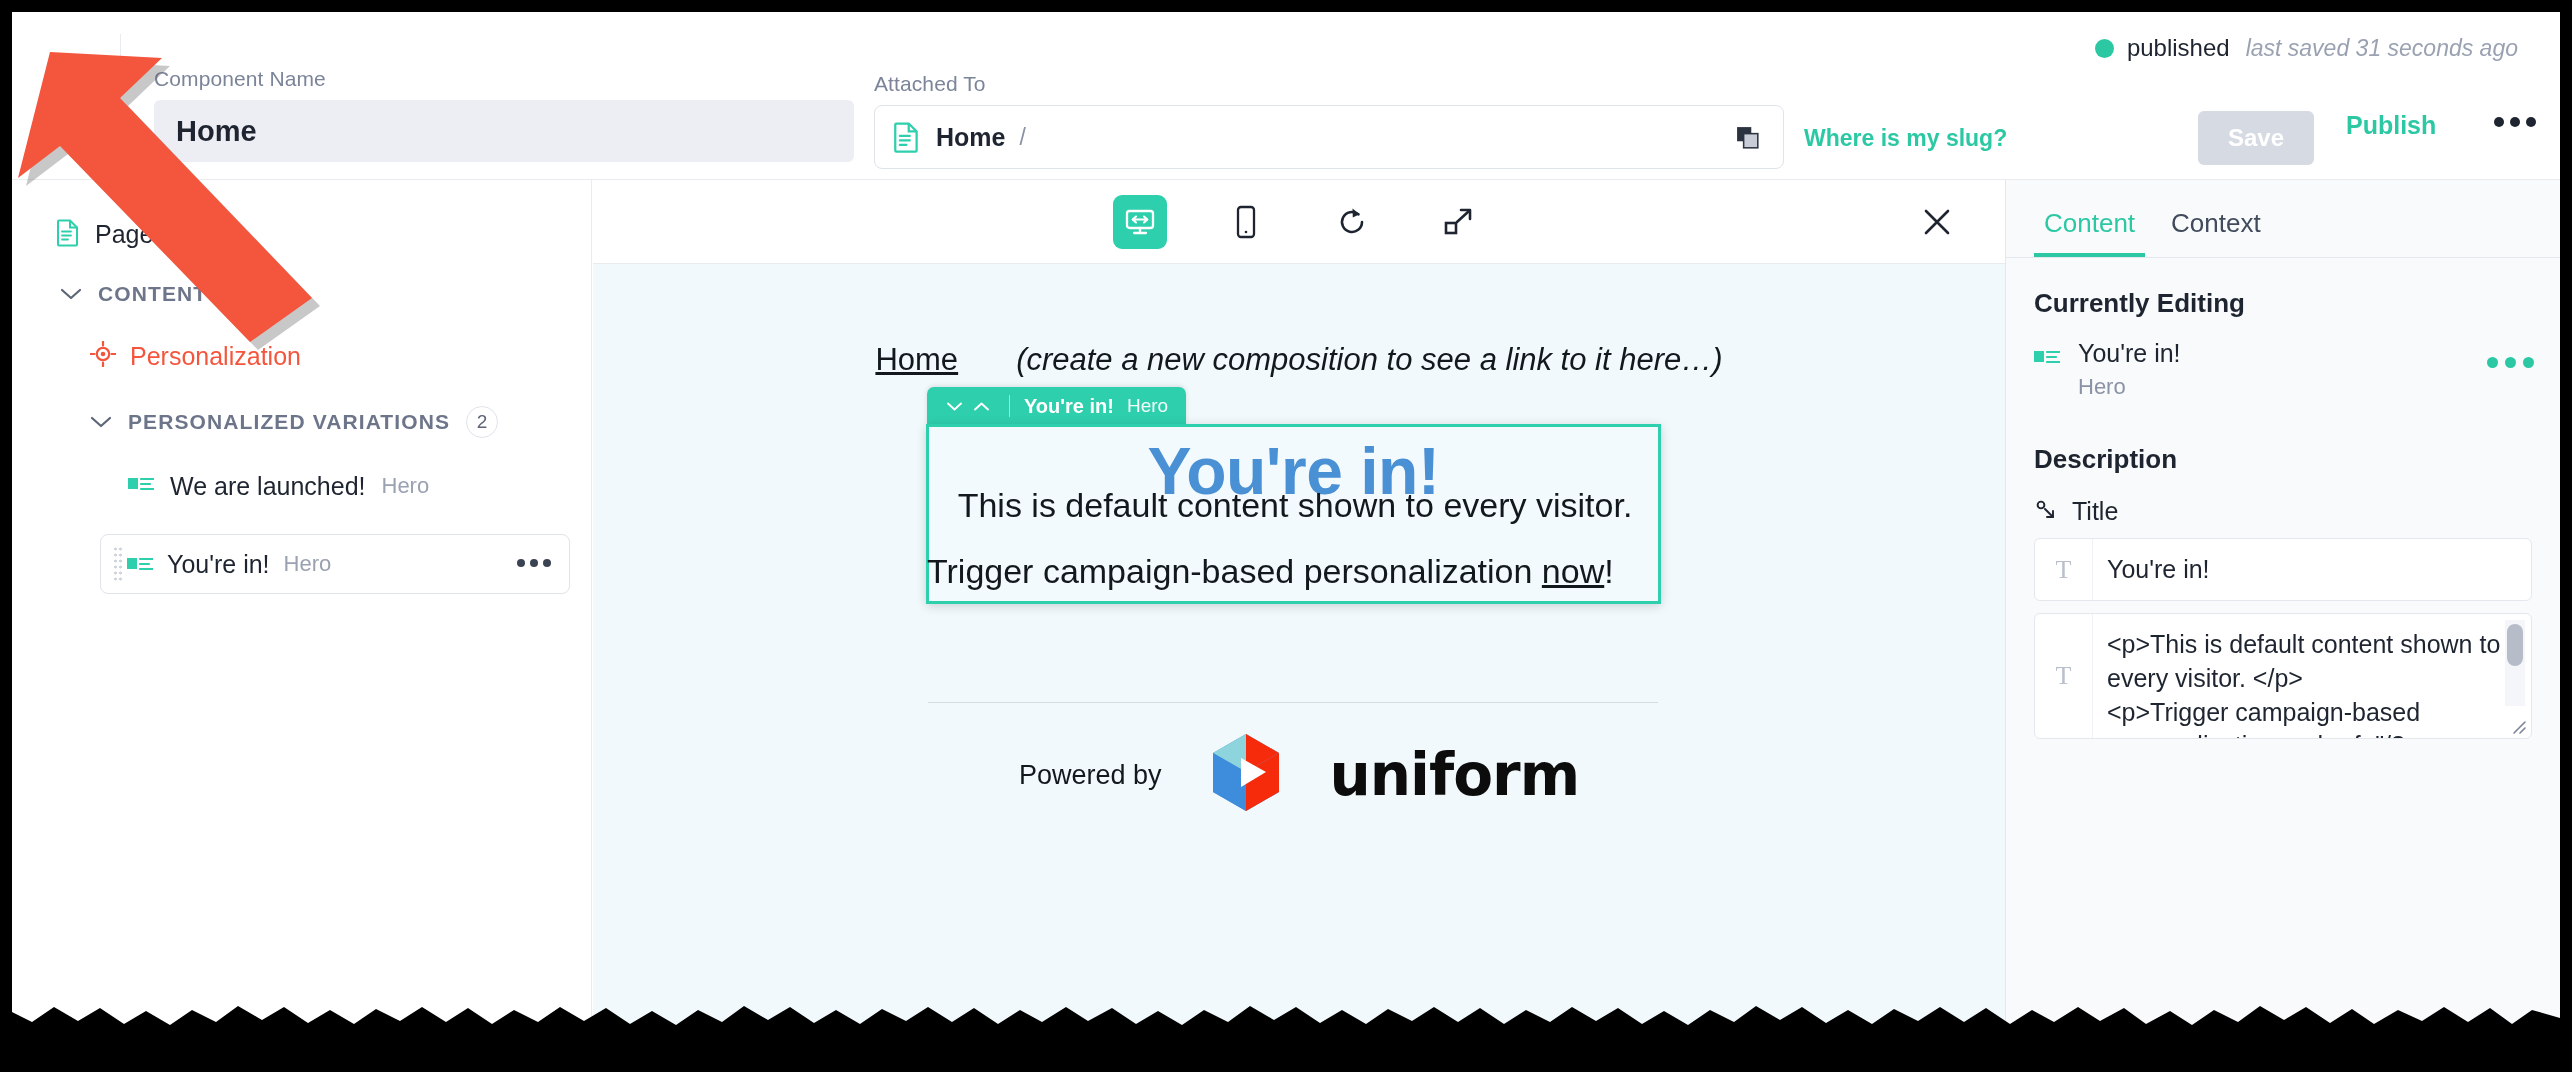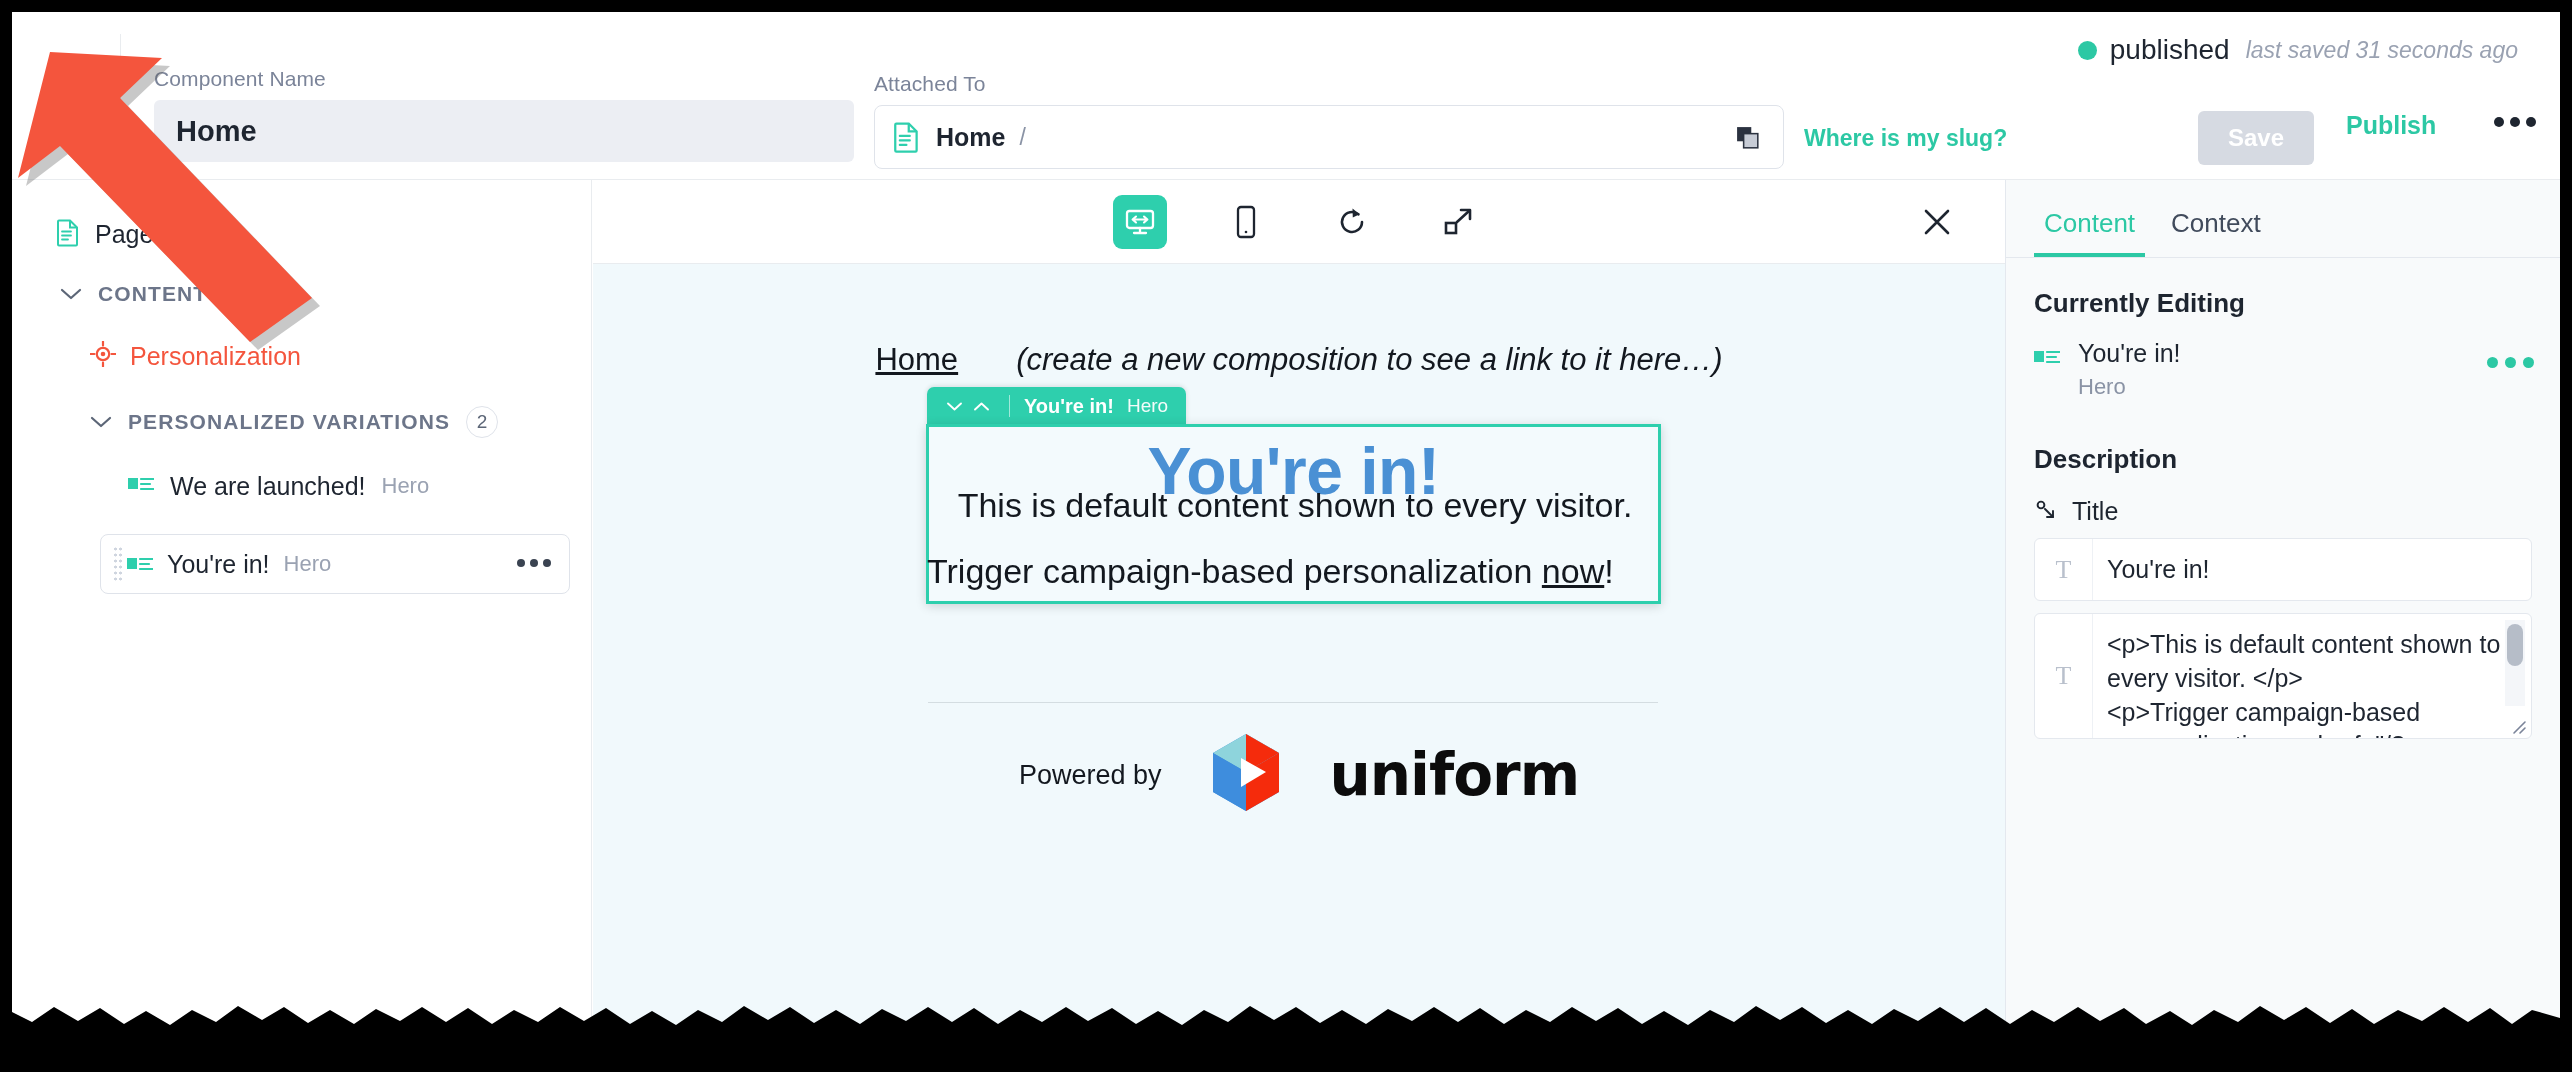--- a/index.html
+++ b/index.html
@@ -94,21 +94,21 @@
     cursor: pointer;
   }
   #publish-status {
     position: absolute; right: 42px; top: 22px;
     display: flex; align-items: center;
   }
   #status-dot {
     width: 19px; height: 19px; border-radius: 50%;
     background: #2cc8a4; margin-right: 13px;
   }
-  #status-text { font-size: 28px; color: #1e2530; }
+  #status-text { font-size: 24px; color: #1e2530; }
   #last-saved-text {
     font-size: 23px; color: #9aa2b2; font-style: italic; margin-left: 16px;
   }
   #save-button {
     position: absolute; left: 2186px; top: 99px;
     width: 116px; height: 54px;
     background: #d6dae2; color: #ffffff;
     border: none; border-radius: 6px;
     font-family: "Liberation Sans", sans-serif;
     font-size: 24px; font-weight: 700;

